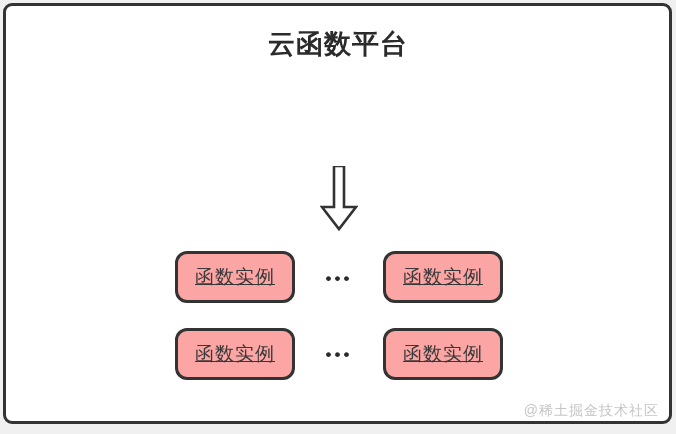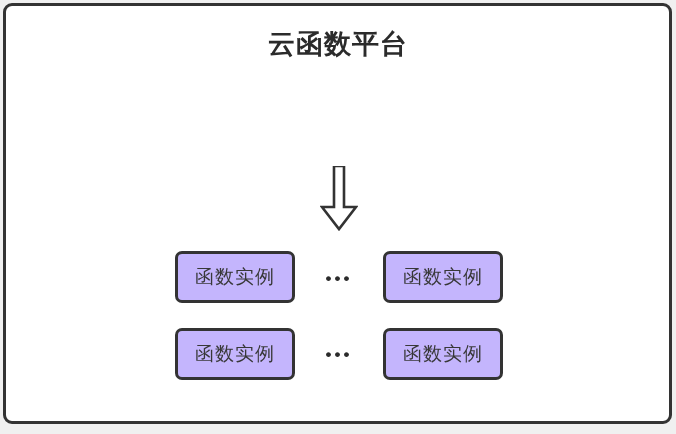--- a/index.html
+++ b/index.html
@@ -57,28 +57,29 @@
     position: absolute;
     left: 320px;
     top: 166px;
   }
   .instance-box {
     position: absolute;
     box-sizing: border-box;
     width: 120px;
     height: 52px;
     border: 3px solid #333333;
-    border-radius: 7px;
-    background: #c4b5fd;
+    border-radius: 12px;
+    background: #fca5a5;
     display: flex;
     align-items: center;
     justify-content: center;
     font-size: 19px;
     color: #383838;
     letter-spacing: 1px;
+    text-decoration: underline;
   }
   .box-r1-left  { left: 175px; top: 251px; }
   .box-r1-right { left: 383px; top: 251px; }
   .box-r2-left  { left: 175px; top: 328px; }
   .box-r2-right { left: 383px; top: 328px; }
   .dots {
     position: absolute;
     left: 309px;
     width: 60px;
     text-align: center;
@@ -126,14 +127,15 @@
   <div class="instance-box box-r2-left">
     <span>函数实例</span>
   </div>
 
   <div class="dots dots-r2">•••</div>
 
   <div class="instance-box box-r2-right">
     <span>函数实例</span>
   </div>
 
+  <div class="watermark">@稀土掘金技术社区</div>
 
 </div>
 
 </body></html>

